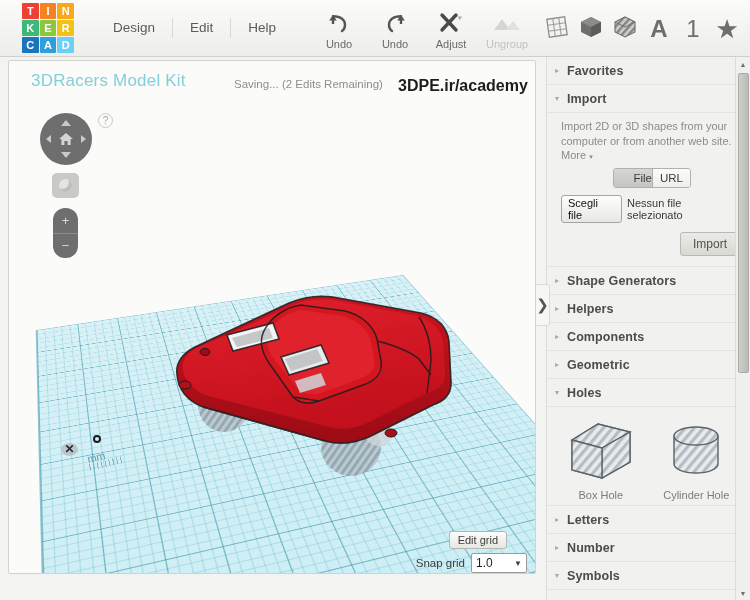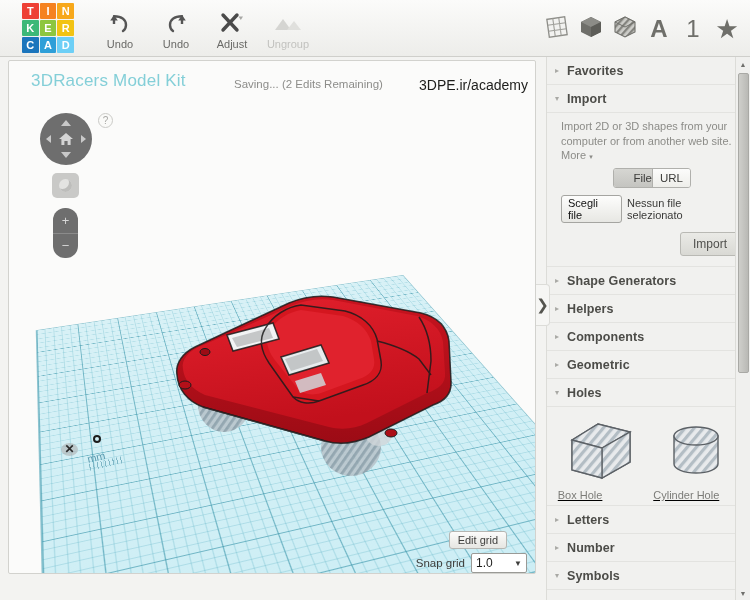--- a/index.html
+++ b/index.html
@@ -64,22 +64,22 @@
   }
   #doc-title {
     position: absolute; left: 22px; top: 10px;
     font-size: 17px; color: #84cfd8; letter-spacing: .2px;
   }
   #save-status {
     position: absolute; left: 225px; top: 17px;
     font-size: 11.5px; color: #8d8d8a;
   }
   #brand-url {
-    position: absolute; left: 410px; top: 16px;
-    font-size: 14px; color: #1d1d1b; font-weight: normal;
+    position: absolute; left: 389px; top: 16px;
+    font-size: 16px; color: #1d1d1b; font-weight: bold;
   }
 
   
   #navwidget { position: absolute; left: 31px; top: 52px; }
   #navdisc {
     width: 52px; height: 52px; border-radius: 50%;
     background: #6e6e6e; position: relative;
   }
   #navdisc .home {
     position: absolute; left: 50%; top: 50%; transform: translate(-50%,-50%);
@@ -238,21 +238,21 @@
     margin: 9px 0 0 auto; width: 60px; text-align: center;
     font-size: 12px; color: #50504d; padding: 4px 0;
     background: linear-gradient(#eaeae6,#d9d9d4);
     border: 1px solid #b9b9b4; border-radius: 3px;
   }
   #import-btn-row { display: flex; }
 
   
   #holes-body { padding: 10px 6px 4px; border-bottom: 1px solid #e3e3e0; }
   #holes-grid { display: flex; justify-content: space-around; }
-  .shape-cell { width: 86px; text-align: left; text-decoration: underline; }
+  .shape-cell { width: 86px; text-align: center; }
   .shape-cell .cap { font-size: 11px; color: #7c7c78; margin-top: 4px; }
   .shape-art { height: 68px; display: flex; align-items: center; justify-content: center; }
 
   
   #symbols-body { padding: 14px 6px 0; height: 26px; overflow: hidden; }
 
   
   #scrollbar {
     position: absolute; right: 0; top: 57px; width: 15px; height: 543px;
     background: #f0f0ee; border-left: 1px solid #dcdcd8;
@@ -280,20 +280,25 @@
       <span style="background:#f58220">I</span>
       <span style="background:#f7a81b">N</span>
       <span style="background:#3cb878">K</span>
       <span style="background:#8dc63f">E</span>
       <span style="background:#f2c314">R</span>
       <span style="background:#1b75bc">C</span>
       <span style="background:#2e9fd8">A</span>
       <span style="background:#6dcff6">D</span>
     </div>
 
+    <div class="menu-group">
+      <div class="menu-item">Design</div>
+      <div class="menu-item">Edit</div>
+      <div class="menu-item">Help</div>
+    </div>
 
     <div class="tool-group">
 
       <div class="tool-btn">
         <span class="ti">
           <svg width="22" height="20" viewBox="0 0 22 20">
             <path d="M5 11 L5 4" stroke="#555" stroke-width="2.4" fill="none"></path>
             <path d="M5 3.2 C13 3.2 17 7 17 12 C17 15 15.5 17 14 18" stroke="#555" stroke-width="2.4" fill="none" stroke-linecap="round"></path>
             <path d="M5 2 L1.2 7.5 L8.8 7.5 Z" fill="#555"></path>
           </svg>

